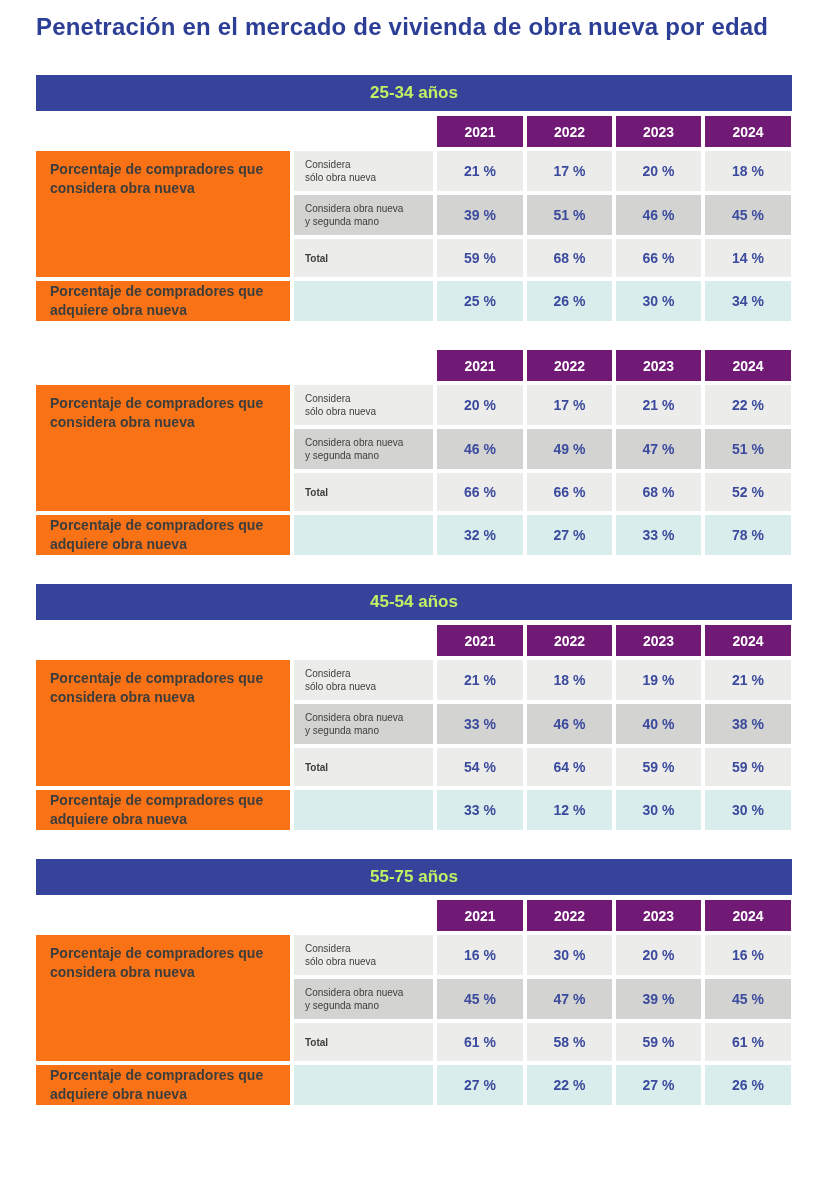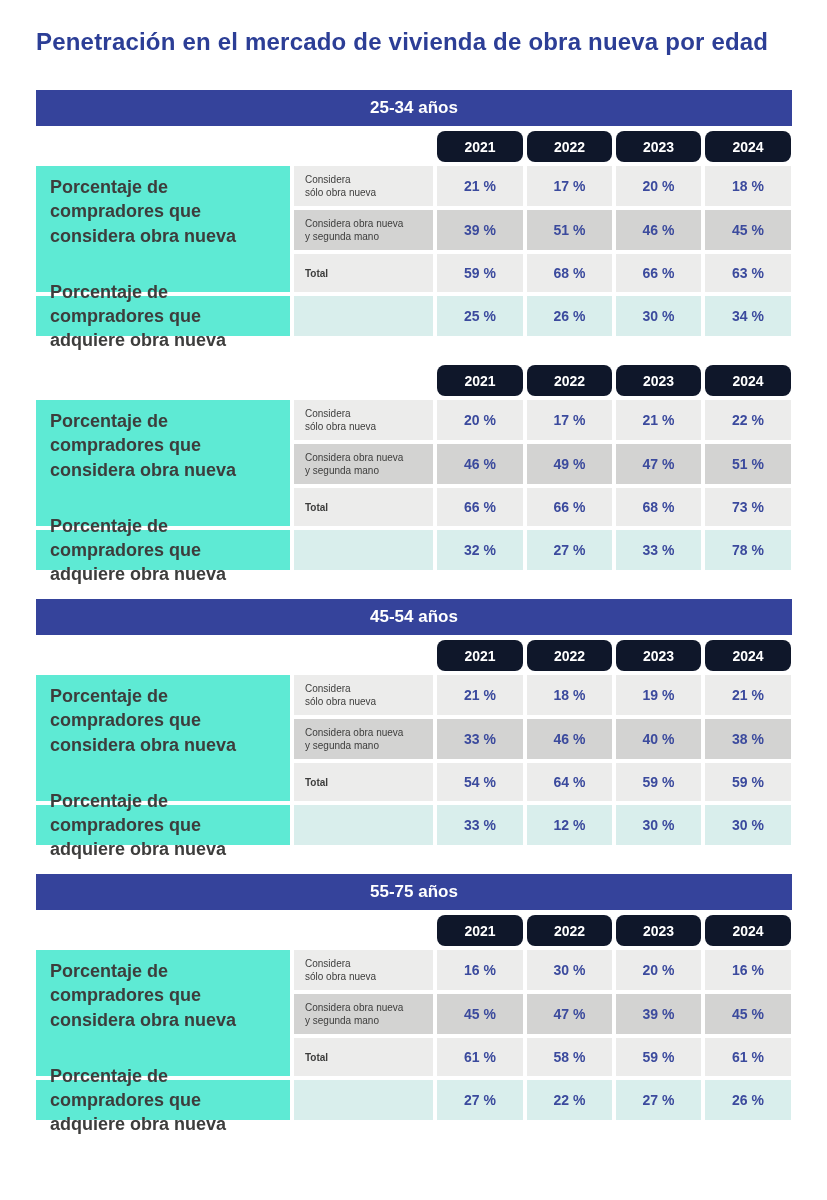--- a/index.html
+++ b/index.html
@@ -3,54 +3,54 @@
 <meta charset="utf-8">
 <style>
   * { margin: 0; padding: 0; box-sizing: border-box; }
   html, body { background: #ffffff; }
   body {
     width: 827px; height: 1200px;
     font-family: "Liberation Sans", "DejaVu Sans", sans-serif;
     color: #3d3d3c;
     overflow: hidden;
   }
-  .page { padding: 28px 35px 0 36px; width: 827px; }
+  .page { padding: 13px 35px 0 36px; width: 827px; }
   h1.title {
     color: #2c3e96;
     font-size: 24px;
     font-weight: bold;
     letter-spacing: 0.2px;
     margin-bottom: 34px;
   }
   section.tbl { width: 756px; margin-bottom: 29px; }
   .band {
     width: 756px; height: 36px;
     background: #35439b;
-    color: #ffffff;
+    color: #bef264;
     font-size: 17px; font-weight: bold;
     display: flex; align-items: center; justify-content: center;
     margin-bottom: 5px;
   }
   .grid {
     display: grid;
     grid-template-columns: 254px 139px 86px 85px 85px 86px;
     grid-template-rows: 31px 40px 40px 38px 40px;
     gap: 4px;
     width: 756px;
   }
   .spacer { grid-column: 1 / span 2; grid-row: 1; background: transparent; }
   .yh {
-    background: #0f172a; color: #ffffff;
+    background: #701a75; color: #ffffff;
     font-size: 14px; font-weight: bold;
-    display: flex; align-items: center; justify-content: center; border-radius: 8px;
+    display: flex; align-items: center; justify-content: center;
   }
   .cell { display: flex; }
   .lbl {
-    background: #5eead4;
-    font-size: 18px; font-weight: bold; line-height: 1.35;
+    background: #f97316;
+    font-size: 14px; font-weight: bold; line-height: 1.35;
     padding: 9px 12px 0 14px;
     white-space: pre-line;
   }
   .lbl.span3 { grid-column: 1; grid-row: 2 / span 3; }
   .lbl.adq { grid-column: 1; grid-row: 5; display: flex; flex-direction: column; justify-content: center; padding-top: 0; }
   .sub {
     font-size: 10px; line-height: 1.3;
     padding: 0 8px 0 11px;
     display: flex; flex-direction: column; justify-content: center;
     white-space: pre-line;
@@ -93,21 +93,21 @@
 y segunda mano</div>
       <div class="val bg-mid">39 %</div>
       <div class="val bg-mid">51 %</div>
       <div class="val bg-mid">46 %</div>
       <div class="val bg-mid">45 %</div>
 
       <div class="sub bold bg-light">Total</div>
       <div class="val bg-light">59 %</div>
       <div class="val bg-light">68 %</div>
       <div class="val bg-light">66 %</div>
-      <div class="val bg-light">63 %</div>
+      <div class="val bg-light">14 %</div>
 
       <div class="lbl adq">Porcentaje de compradores que
 adquiere obra nueva</div>
       <div class="cell bg-teal"></div>
       <div class="val bg-teal">25 %</div>
       <div class="val bg-teal">26 %</div>
       <div class="val bg-teal">30 %</div>
       <div class="val bg-teal">34 %</div>
     </div>
   </section>
@@ -133,21 +133,21 @@
 y segunda mano</div>
       <div class="val bg-mid">46 %</div>
       <div class="val bg-mid">49 %</div>
       <div class="val bg-mid">47 %</div>
       <div class="val bg-mid">51 %</div>
 
       <div class="sub bold bg-light">Total</div>
       <div class="val bg-light">66 %</div>
       <div class="val bg-light">66 %</div>
       <div class="val bg-light">68 %</div>
-      <div class="val bg-light">73 %</div>
+      <div class="val bg-light">52 %</div>
 
       <div class="lbl adq">Porcentaje de compradores que
 adquiere obra nueva</div>
       <div class="cell bg-teal"></div>
       <div class="val bg-teal">32 %</div>
       <div class="val bg-teal">27 %</div>
       <div class="val bg-teal">33 %</div>
       <div class="val bg-teal">78 %</div>
     </div>
   </section>

